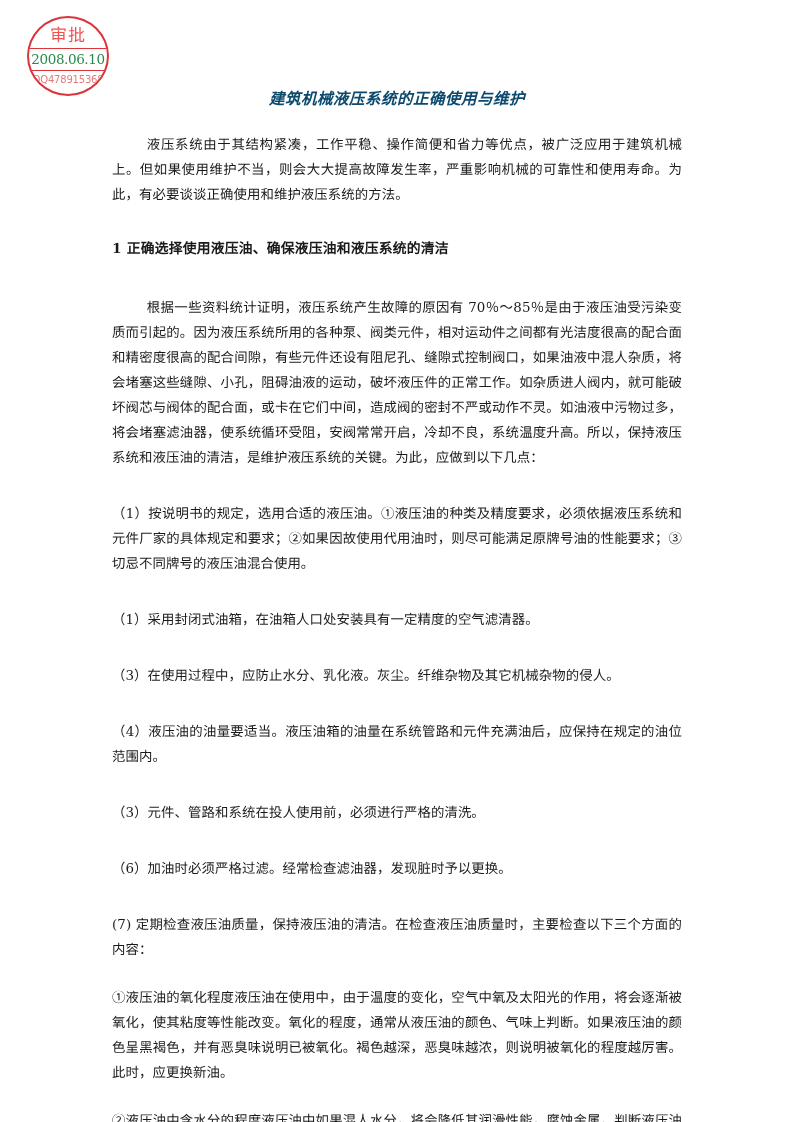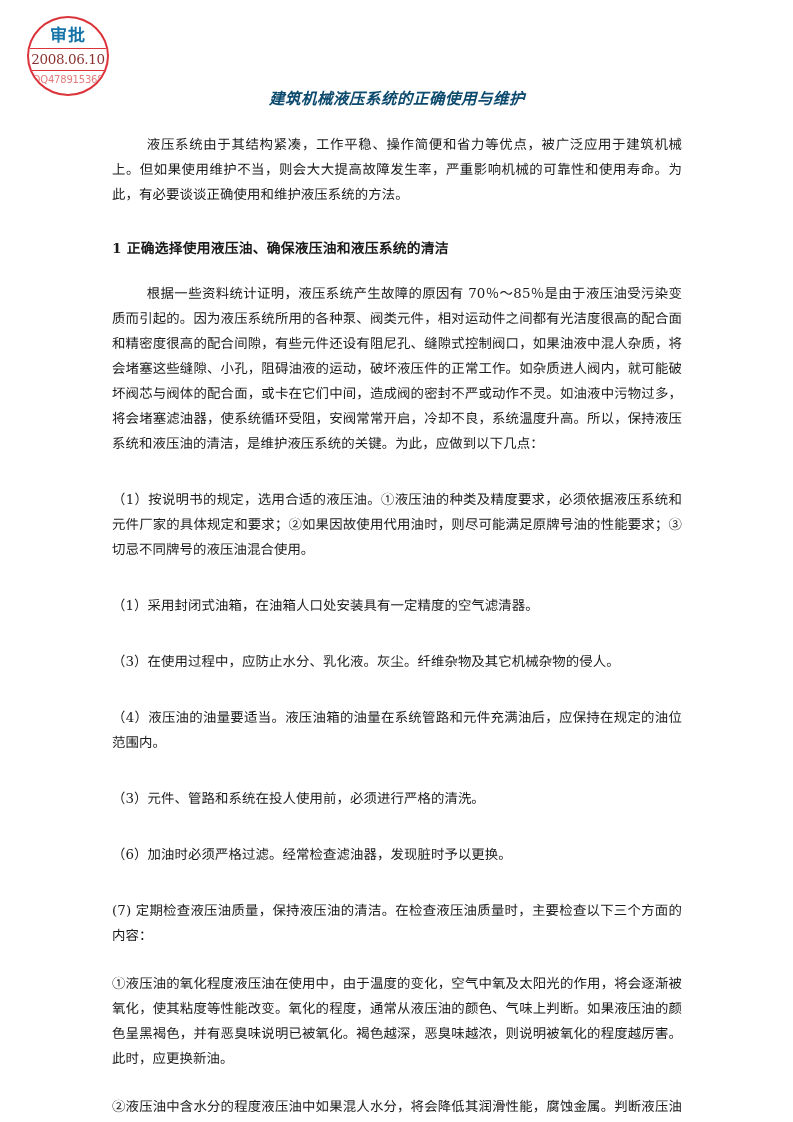--- a/index.html
+++ b/index.html
@@ -43,43 +43,43 @@
     width: 100%;
     height: 100%;
   }
   .stamp-title {
     position: absolute;
     top: 9px;
     left: 0; right: 0;
     text-align: center;
     font-family: "DejaVu Serif", "Liberation Serif", serif;
     font-size: 17px;
-    font-weight: 700;
+    font-weight: 400;
     letter-spacing: 1px;
     line-height: 1;
-    color: #0369a1;
+    color: #ef4444;
   }
   .stamp-rule {
     position: absolute;
     left: -4px; right: -4px;
     height: 0;
     border-top: 1px solid #d8232a;
   }
   .stamp-rule.top { top: 30px; }
   .stamp-rule.bottom { top: 52px; }
   .stamp-date {
     position: absolute;
     top: 33px;
     left: 0; right: 0;
     text-align: center;
     font-family: "DejaVu Serif", "Liberation Serif", serif;
     font-size: 13.5px;
     line-height: 1.25;
     letter-spacing: -0.4px;
-    color: #7f1d1d;
+    color: #15803d;
   }
   .stamp-code {
     position: absolute;
     top: 56px;
     left: 0; right: 0;
     text-align: center;
     font-family: "DejaVu Sans", "Liberation Sans", sans-serif;
     font-size: 10px;
     letter-spacing: -0.2px;
     color: #e0706f;
@@ -108,21 +108,21 @@
   p.para {
     margin: 0;
     font-size: 13.4px;
     line-height: 25px;
     text-align: justify;
     text-justify: inter-ideograph;
     letter-spacing: 0.1px;
   }
 
   .para.lead     { margin-top: 22px; text-indent: 2.6em; }
-  .para.body     { margin-top: 22px; text-indent: 2.6em; }
+  .para.body     { margin-top: 36px; text-indent: 2.6em; }
   .para.item     { margin-top: 31px; text-indent: 0; }
   .para.item-b   { margin-top: 23px; text-indent: 0; }
 
   h2.section {
     margin: 30px 0 0 0;
     font-family: "DejaVu Serif", "Liberation Serif", serif;
     font-size: 13.8px;
     font-weight: 700;
     line-height: 22px;
     letter-spacing: 0.2px;

